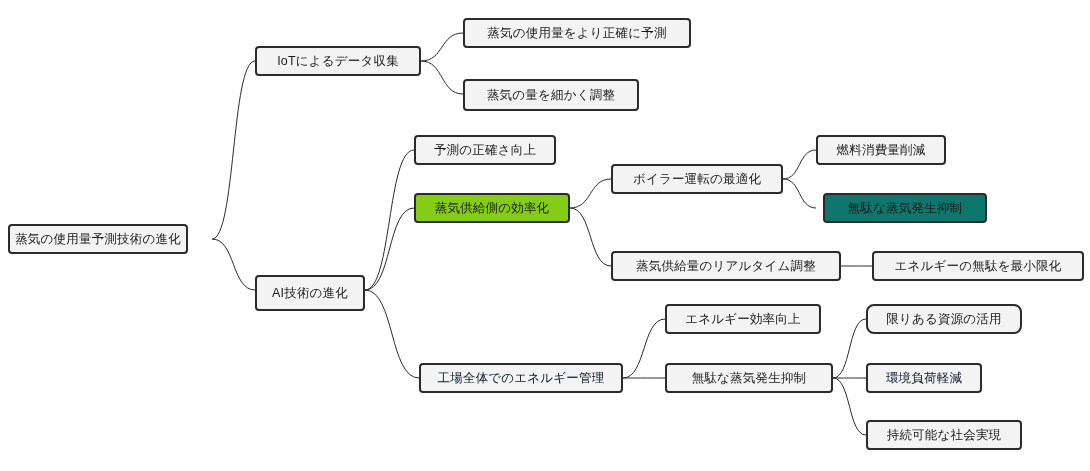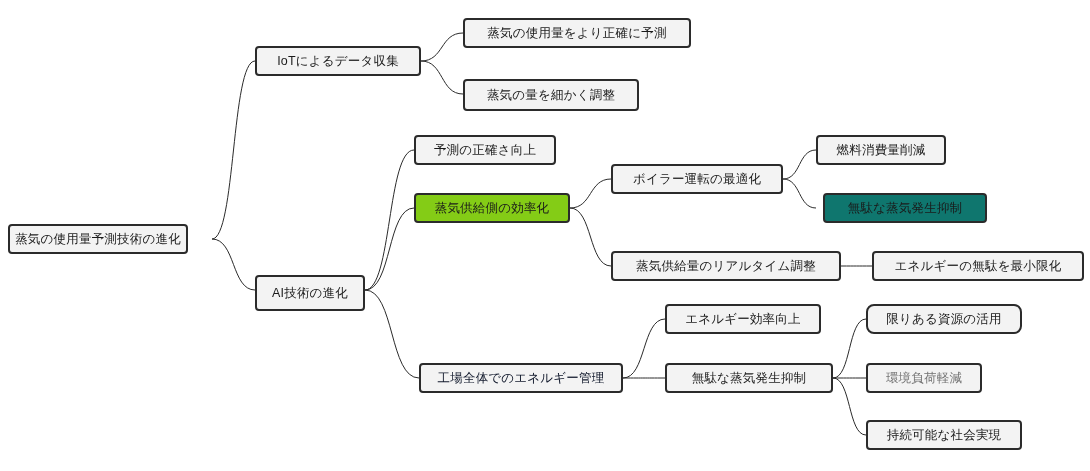--- a/index.html
+++ b/index.html
@@ -71,15 +71,15 @@
     <div class="node" style="left: 414px; top: 193px; width: 156px; height: 30px; background: #84cc16; border-color: rgb(43, 43, 43); color: rgb(26, 26, 26);">蒸気供給側の効率化</div>
     <div class="node" style="left: 611px; top: 164px; width: 172px; height: 30px; background: rgb(243, 243, 243); border-color: rgb(43, 43, 43); color: rgb(26, 26, 26);">ボイラー運転の最適化</div>
     <div class="node" style="left: 816px; top: 135px; width: 130px; height: 30px; background: rgb(243, 243, 243); border-color: rgb(43, 43, 43); color: rgb(26, 26, 26);">燃料消費量削減</div>
     <div class="node" style="left: 816px; top: 193px; width: 164px; height: 30px; background: #0f766e; border-color: rgb(43, 43, 43); color: rgb(26, 26, 26); margin-left: 7px;">無駄な蒸気発生抑制</div>
     <div class="node" style="left: 611px; top: 251px; width: 230px; height: 30px; background: rgb(243, 243, 243); border-color: rgb(43, 43, 43); color: rgb(26, 26, 26);">蒸気供給量のリアルタイム調整</div>
     <div class="node" style="left: 872px; top: 251px; width: 212px; height: 30px; background: rgb(243, 243, 243); border-color: rgb(43, 43, 43); color: rgb(26, 26, 26);">エネルギーの無駄を最小限化</div>
     <div class="node" style="left: 419px; top: 363px; width: 204px; height: 30px; background: rgb(243, 243, 243); border-color: rgb(43, 43, 43); color: #0f172a;">工場全体でのエネルギー管理</div>
     <div class="node" style="left: 665px; top: 304px; width: 156px; height: 30px; background: rgb(243, 243, 243); border-color: rgb(43, 43, 43); color: rgb(26, 26, 26);">エネルギー効率向上</div>
     <div class="node" style="left: 665px; top: 363px; width: 168px; height: 30px; background: rgb(243, 243, 243); border-color: rgb(43, 43, 43); color: rgb(26, 26, 26);">無駄な蒸気発生抑制</div>
     <div class="node" style="left: 866px; top: 304px; width: 156px; height: 30px; background: rgb(243, 243, 243); border-color: rgb(43, 43, 43); color: rgb(26, 26, 26); border-radius: 8px;">限りある資源の活用</div>
-    <div class="node" style="left: 866px; top: 363px; width: 116px; height: 30px; background: rgb(243, 243, 243); border-color: rgb(43, 43, 43); color: #737373;">環境負荷軽減</div>
+    <div class="node" style="left: 866px; top: 363px; width: 116px; height: 30px; background: rgb(243, 243, 243); border-color: rgb(43, 43, 43); color: #0f172a;">環境負荷軽減</div>
     <div class="node" style="left: 866px; top: 420px; width: 156px; height: 30px; background: rgb(243, 243, 243); border-color: rgb(43, 43, 43); color: rgb(26, 26, 26);">持続可能な社会実現</div>
   </div>
 
 </body></html>

